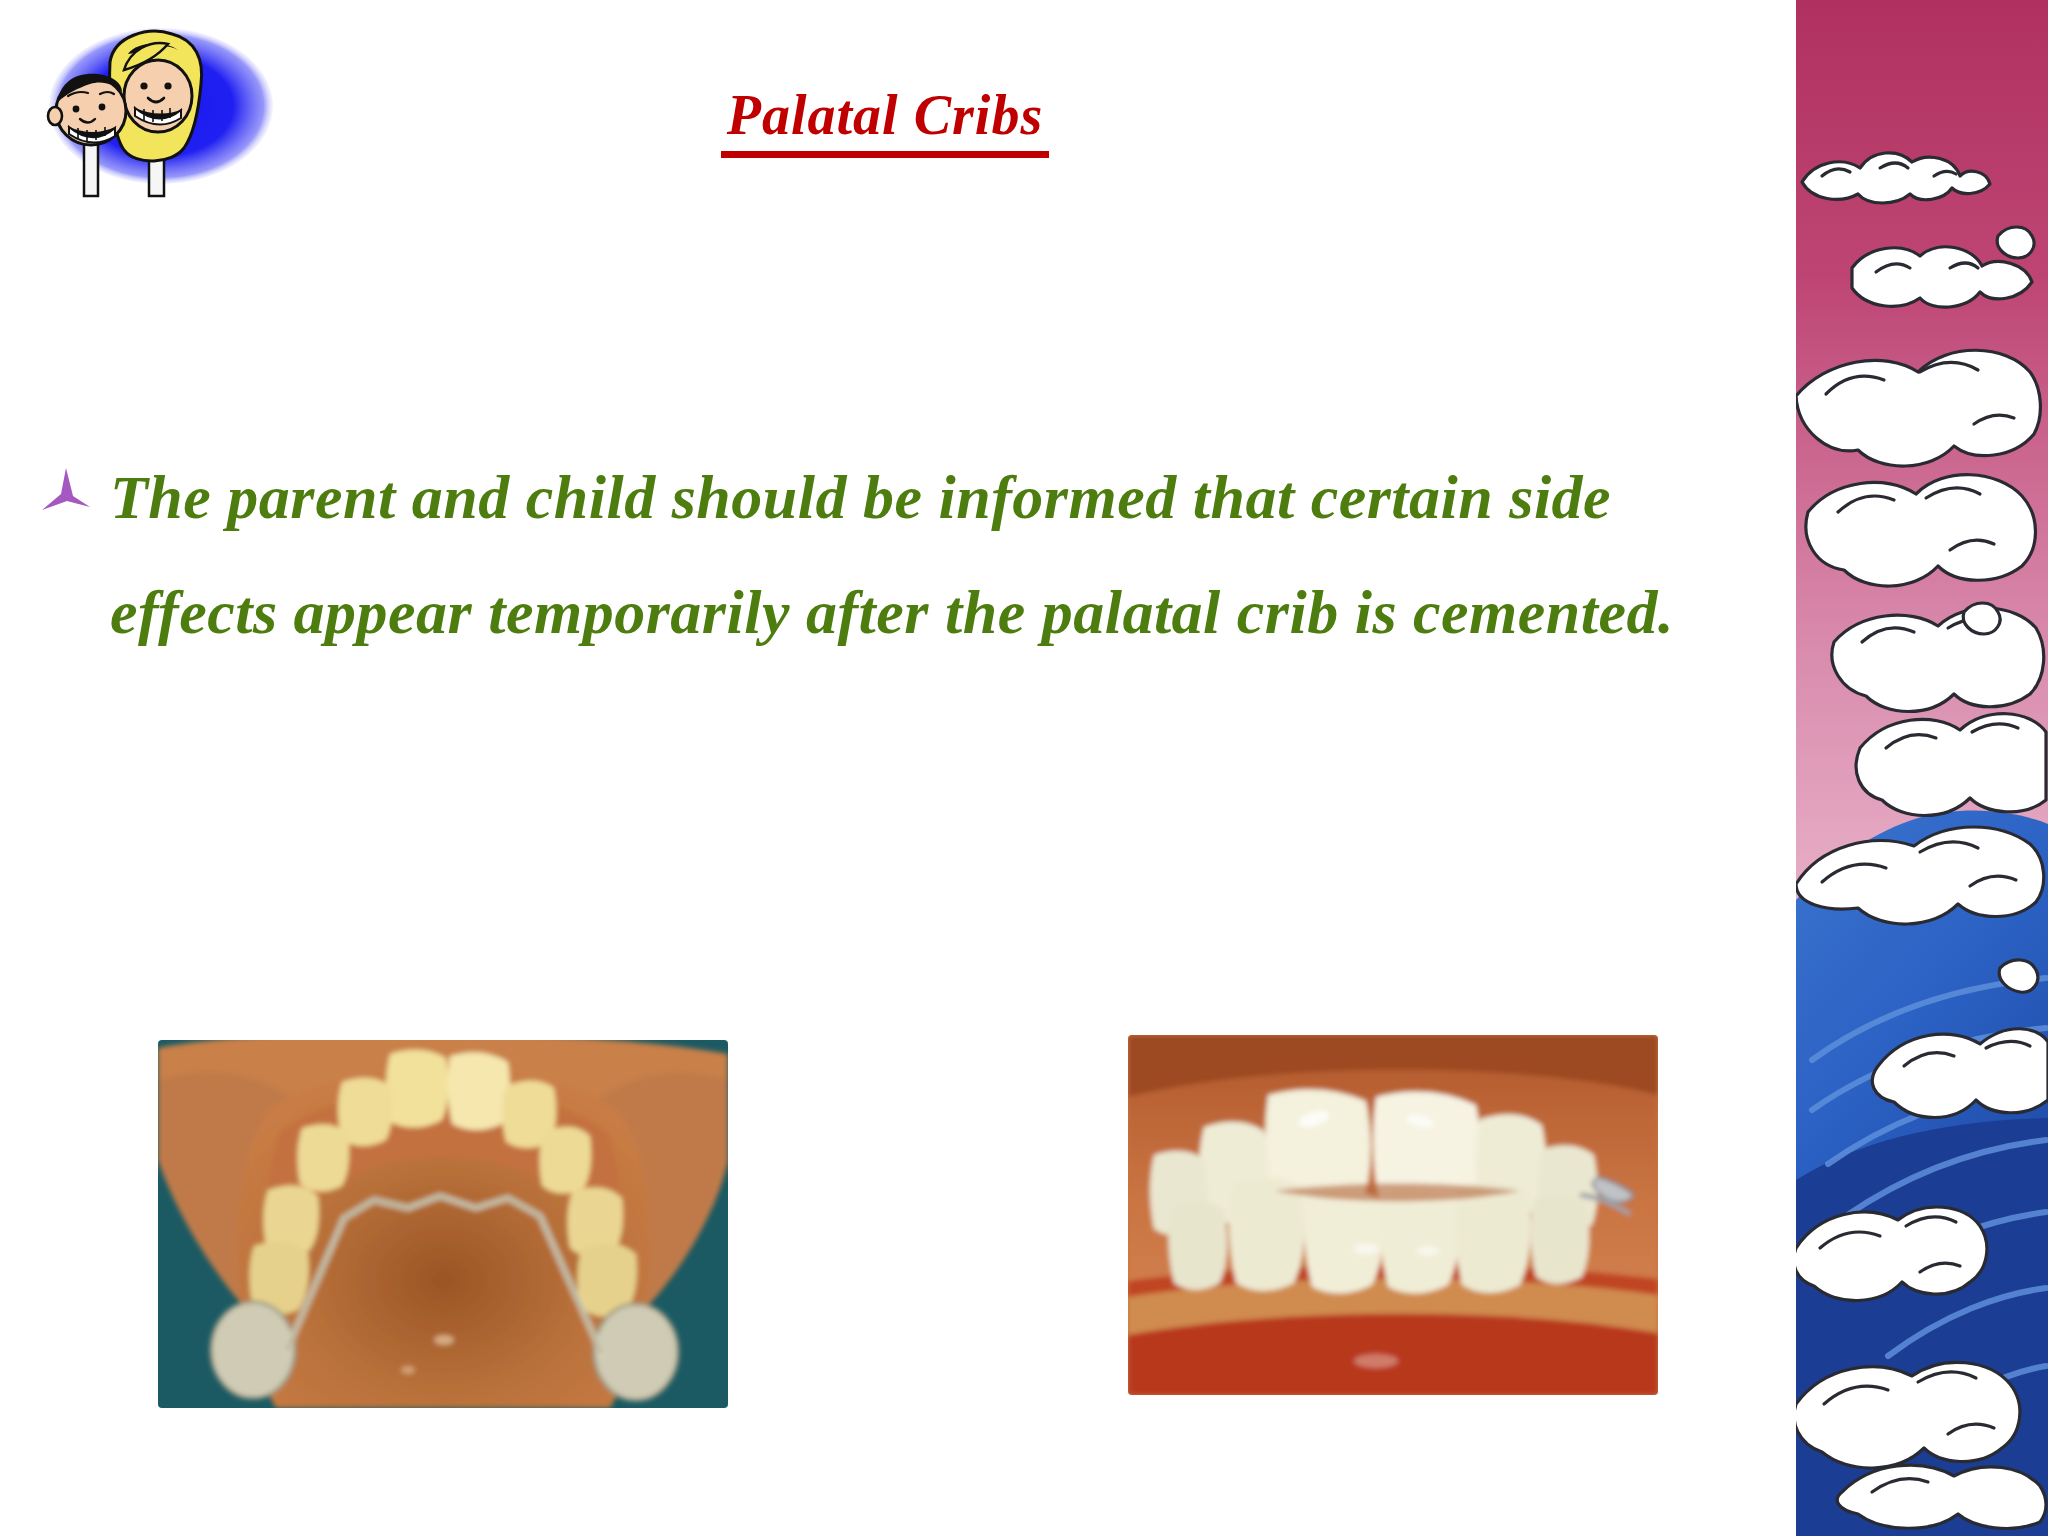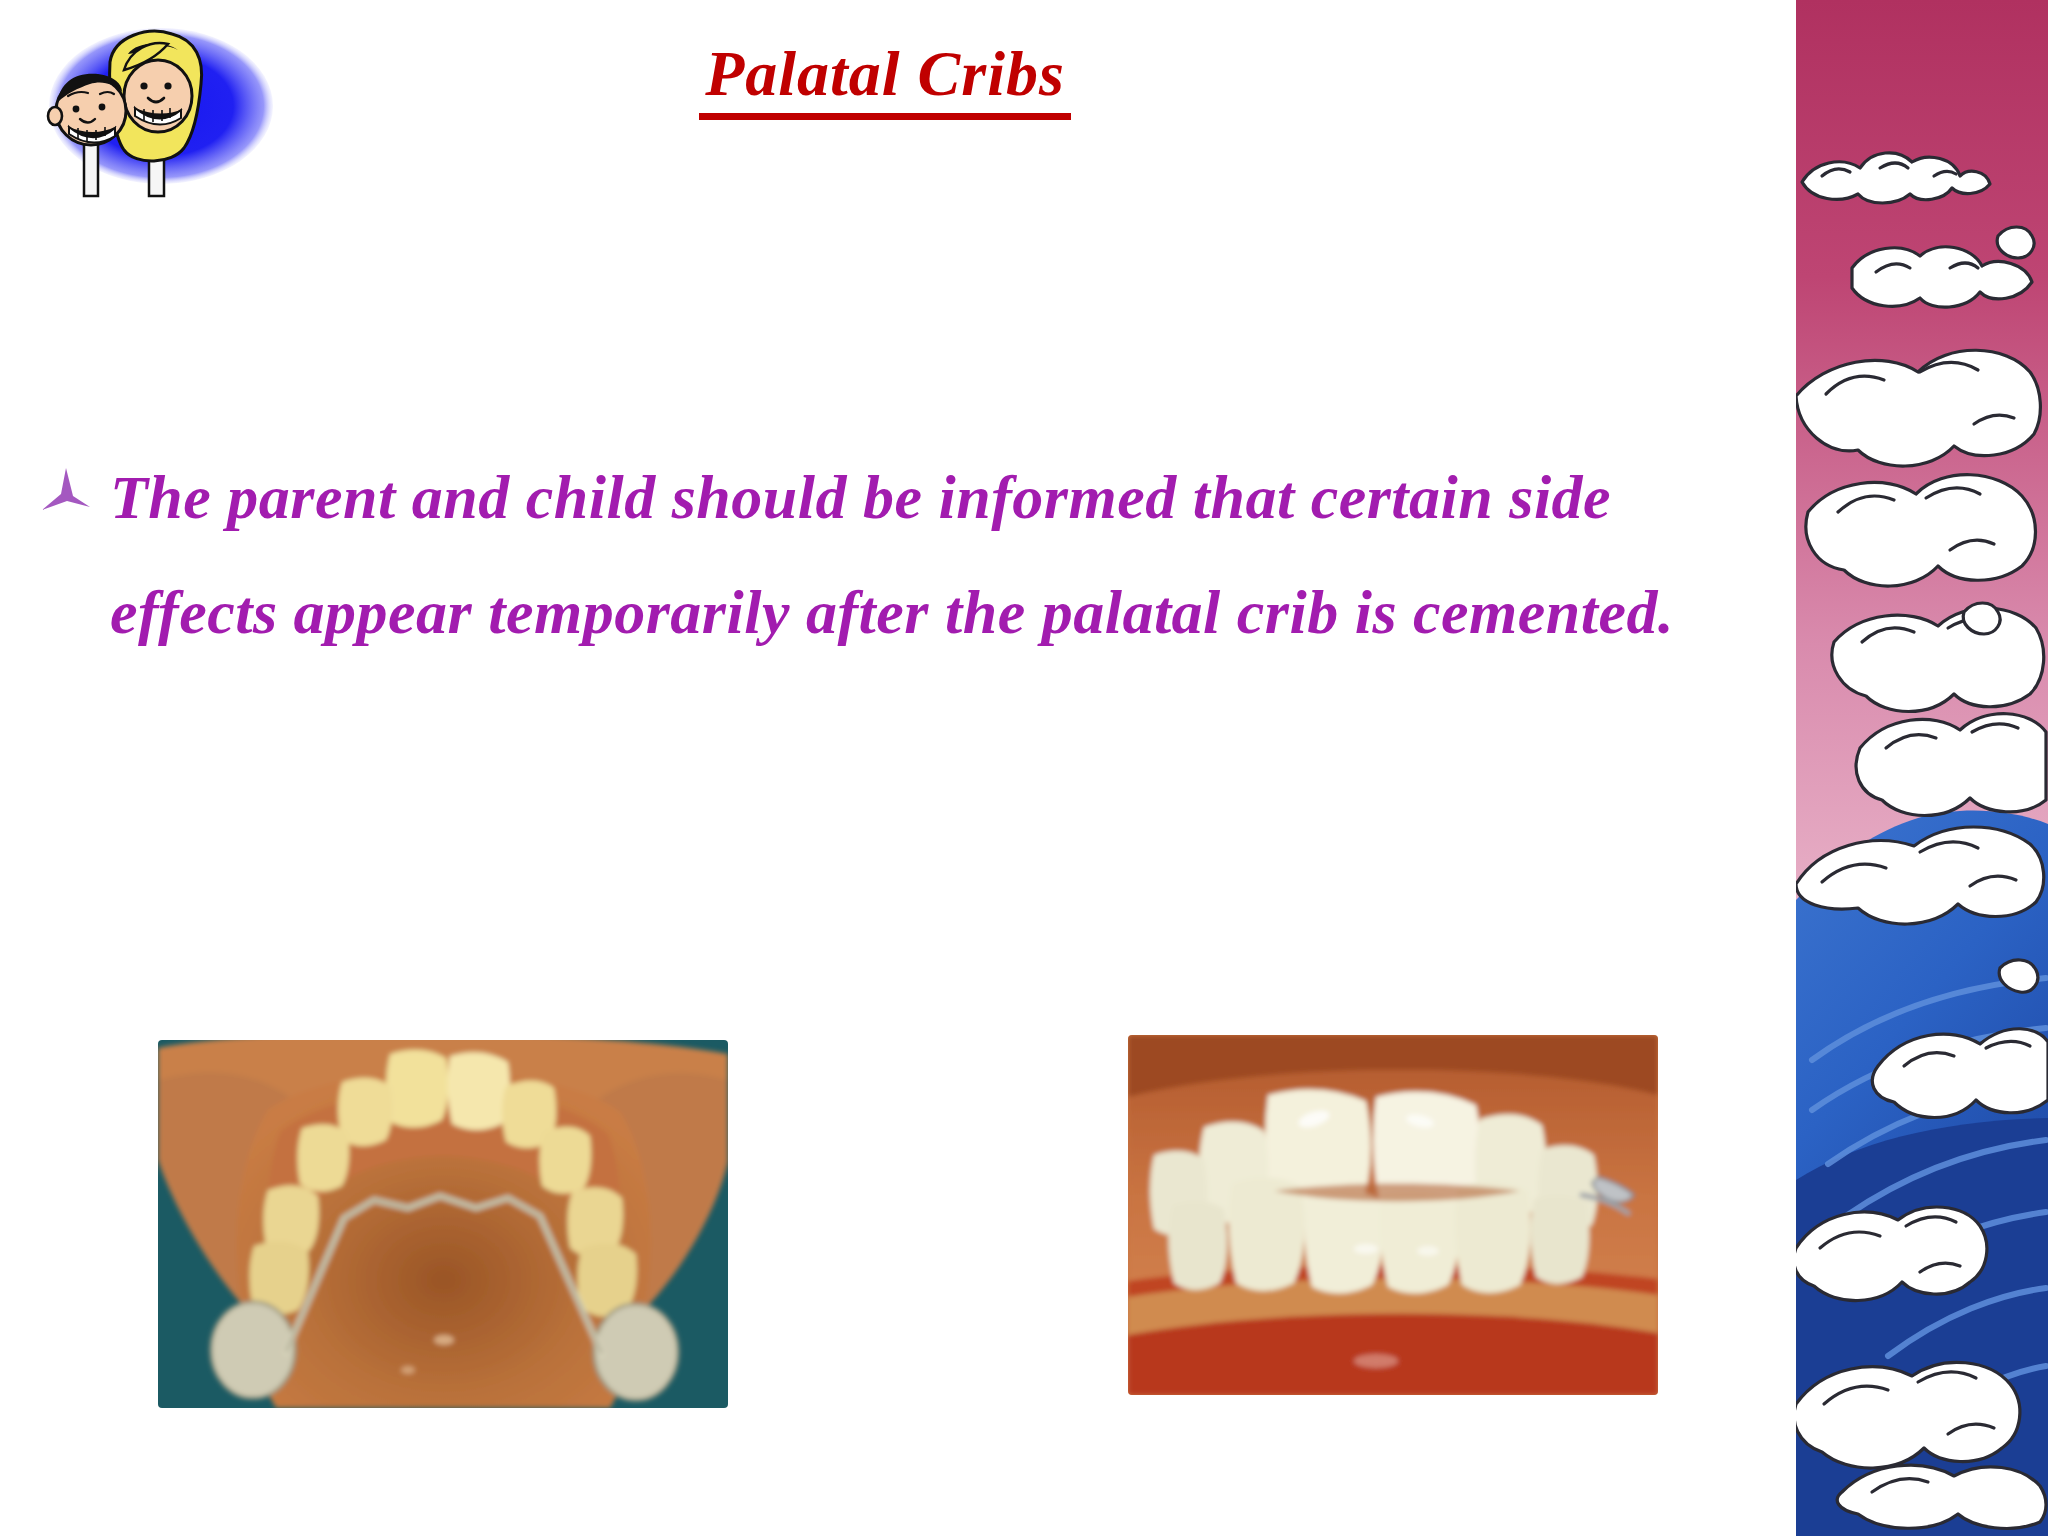--- a/index.html
+++ b/index.html
@@ -10,43 +10,44 @@
   
   .logo{position:absolute;left:18px;top:14px;width:290px;height:190px;}
   .logo svg{display:block;width:100%;height:100%;}
 
   
   .title-wrap{position:absolute;left:0;top:40px;width:1770px;text-align:center;}
   .title{
     display:inline-block;
     font-family:"Liberation Serif",serif;
     font-weight:bold;font-style:italic;
-    font-size:64px;line-height:1.05;
+    font-size:56px;line-height:1.05;
     color:#C00000;
     letter-spacing:1px;
     border-bottom:7px solid #C00000;
     padding:0 6px 6px 6px;
+    margin-top:46px;
   }
 
   
   .body-block{
     position:absolute;left:40px;top:440px;width:1680px;
   }
   .bullet-row{display:flex;align-items:flex-start;}
   .bullet-mark{
     flex:0 0 auto;width:52px;height:52px;margin-top:26px;margin-right:18px;
   }
   .bullet-mark svg{display:block;width:100%;height:100%;}
   .body-text{
     flex:1 1 auto;
     font-family:"Liberation Serif",serif;
     font-weight:bold;font-style:italic;
     font-size:62px;
     line-height:1.85;
-    color:#a21caf;
+    color:#4d7c0f;
     text-align:left;
     letter-spacing:0.5px;
   }
 
   
   .photo{position:absolute;border-radius:4px;overflow:hidden;
          box-shadow:0 0 16px 10px rgba(255,255,255,0.95);}
   .photo svg{display:block;width:100%;height:100%;}
   #photo-occlusal{left:158px;top:1040px;width:570px;height:368px;}
   #photo-frontal{left:1128px;top:1035px;width:530px;height:360px;}

